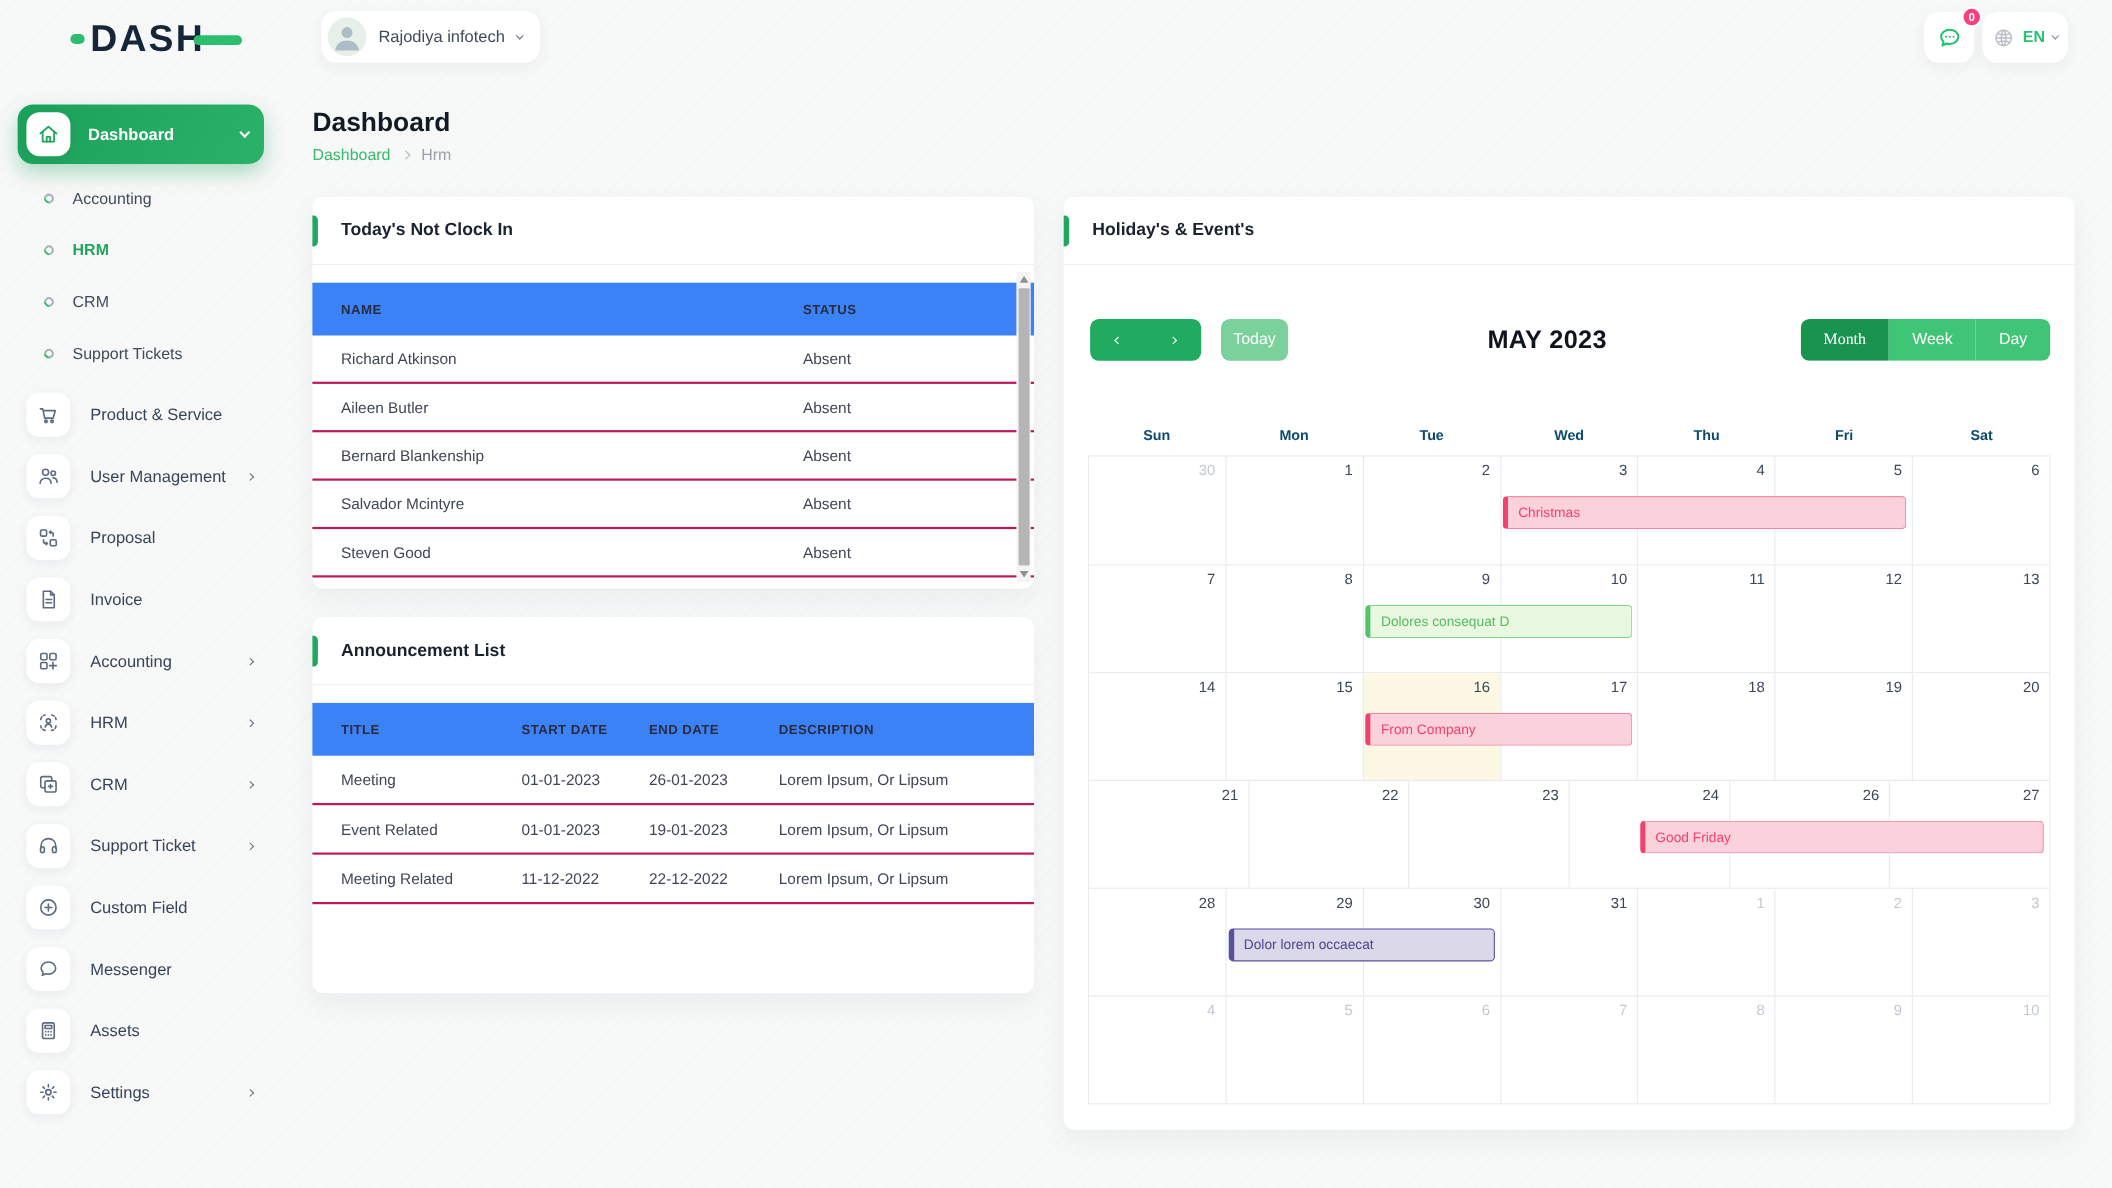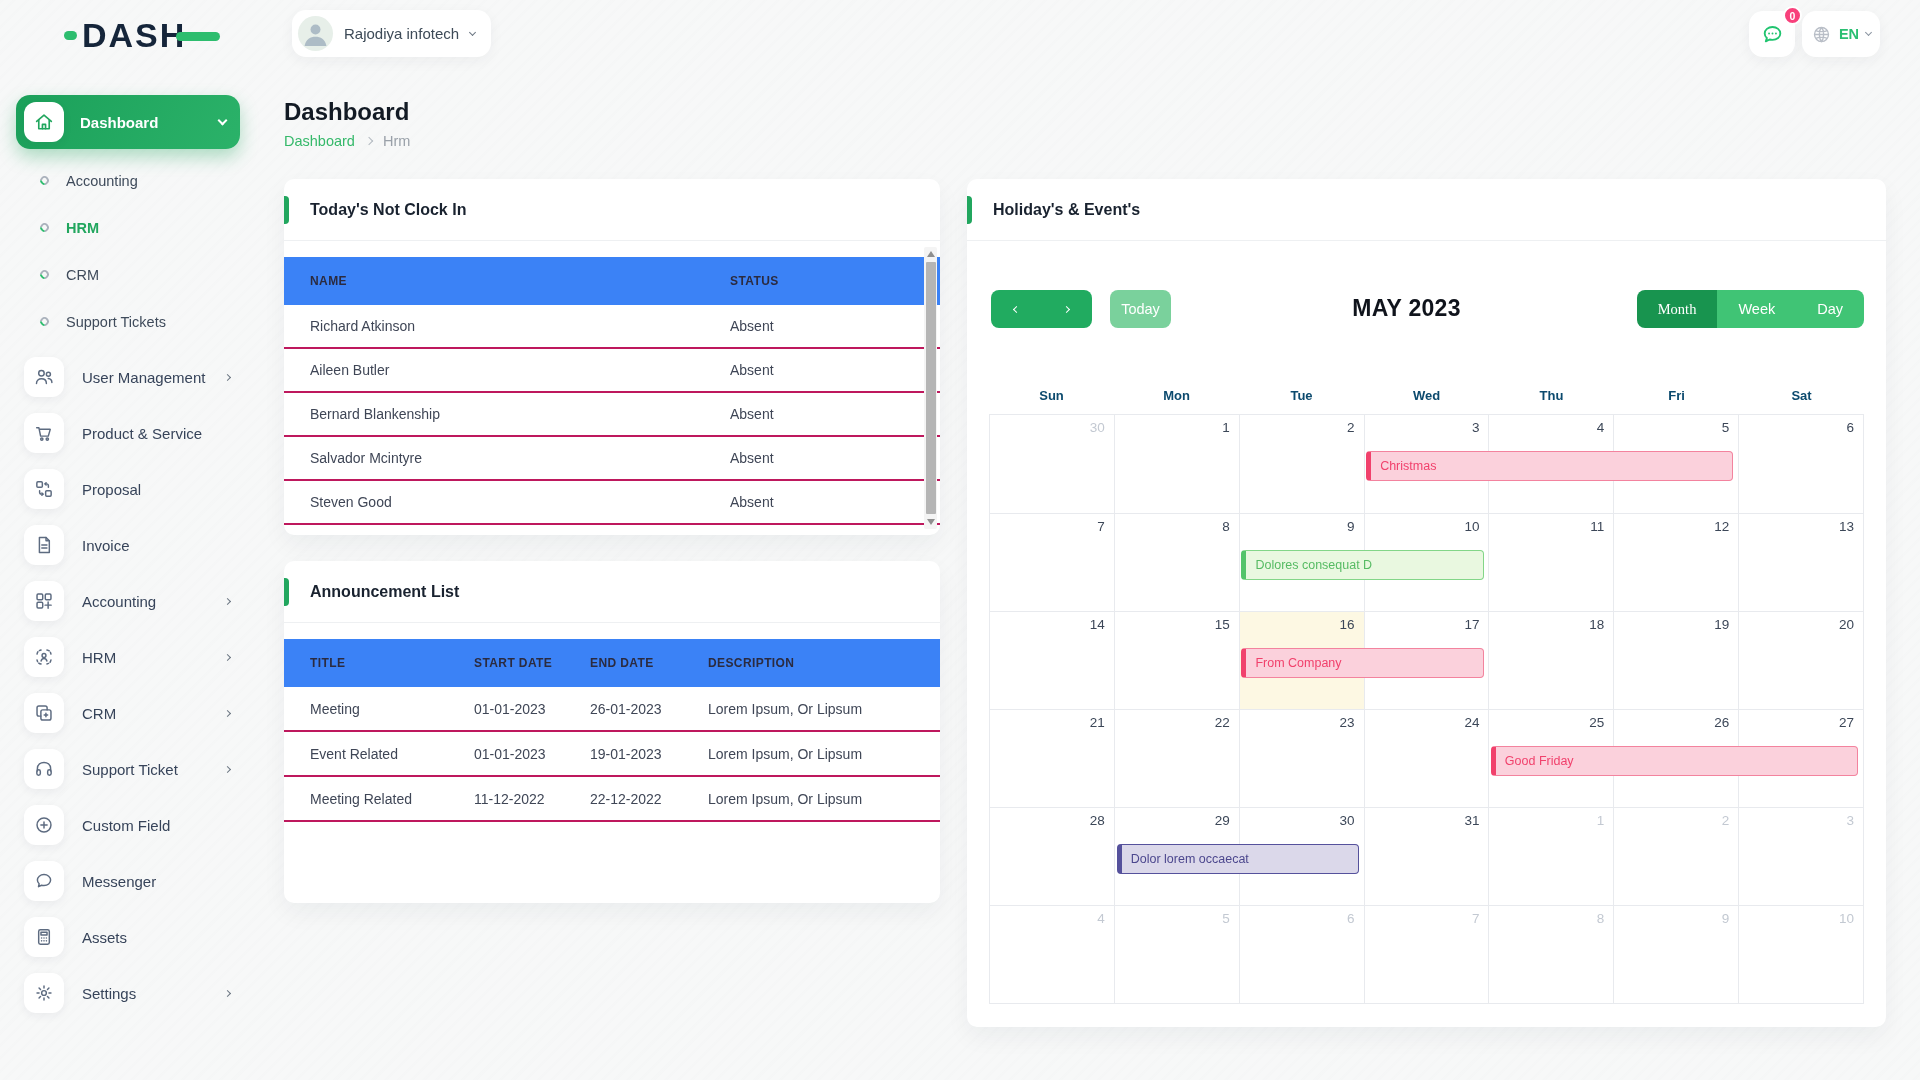--- a/index.html
+++ b/index.html
@@ -180,42 +180,42 @@
     <div class="sub-item">
       <span class="bullet"></span>
       <span class="label">Support Tickets</span>
     </div>
   </div>
 
   <div class="side-item">
     <span class="tile">
       <svg width="22" height="22" viewBox="0 0 24 24">
           <g class="icon-stroke">
+            <path d="M4 6.2 H6.4 L8.3 15.4 H16.7 L18.8 8 H7"></path>
+            <circle cx="9.6" cy="18.6" r="1.25"></circle>
+            <circle cx="15.6" cy="18.6" r="1.25"></circle>
+          </g>
+        </svg>
+    </span>
+    <span class="label">Product &amp; Service</span>
+  </div>
+
+  <div class="side-item">
+    <span class="tile">
+      <svg width="22" height="22" viewBox="0 0 24 24">
+          <g class="icon-stroke">
             <circle cx="9.2" cy="8" r="3"></circle>
             <path d="M3.8 19 C3.8 15.8 6.2 14 9.2 14 C12.2 14 14.6 15.8 14.6 19"></path>
             <circle cx="16.8" cy="9" r="2.2"></circle>
             <path d="M16.6 13.6 C19.2 13.9 20.6 15.6 20.6 18"></path>
           </g>
         </svg>
     </span>
     <span class="label">User Management</span>
     <span class="chev right small"></span>
-  </div>
-
-  <div class="side-item">
-    <span class="tile">
-      <svg width="22" height="22" viewBox="0 0 24 24">
-          <g class="icon-stroke">
-            <path d="M4 6.2 H6.4 L8.3 15.4 H16.7 L18.8 8 H7"></path>
-            <circle cx="9.6" cy="18.6" r="1.25"></circle>
-            <circle cx="15.6" cy="18.6" r="1.25"></circle>
-          </g>
-        </svg>
-    </span>
-    <span class="label">Product &amp; Service</span>
   </div>
 
   <div class="side-item">
     <span class="tile">
       <svg width="22" height="22" viewBox="0 0 24 24">
           <g class="icon-stroke">
             <rect x="4.2" y="4.2" width="6" height="6" rx="1.2"></rect>
             <rect x="13.8" y="13.8" width="6" height="6" rx="1.2"></rect>
             <path d="M16.8 10.2 V8.4 C16.8 7.2 15.9 6.4 14.7 6.4 H13.2 M7.2 13.8 V15.6 C7.2 16.8 8.1 17.6 9.3 17.6 H10.8"></path>
             <path d="M14.3 5.2 L13.1 6.4 L14.3 7.6 M9.7 16.4 L10.9 17.6 L9.7 18.8"></path>
@@ -547,23 +547,20 @@
         <div class="cal-cell">
             <span class="dnum">22</span>
           </div>
         <div class="cal-cell">
             <span class="dnum">23</span>
           </div>
         <div class="cal-cell">
             <span class="dnum">24</span>
           </div>
         <div class="cal-cell">
-            <span class="dnum">25</span>
-          </div>
-        <div class="cal-cell">
             <span class="dnum">26</span>
           </div>
         <div class="cal-cell">
             <span class="dnum">27</span>
           </div>
         <div class="cal-event ev-pink" style="left:calc(57.143% + 2px); width:calc(42.857% - 7px);">Good Friday</div>
       </div>
 
       <div class="cal-week">
         <div class="cal-cell">

